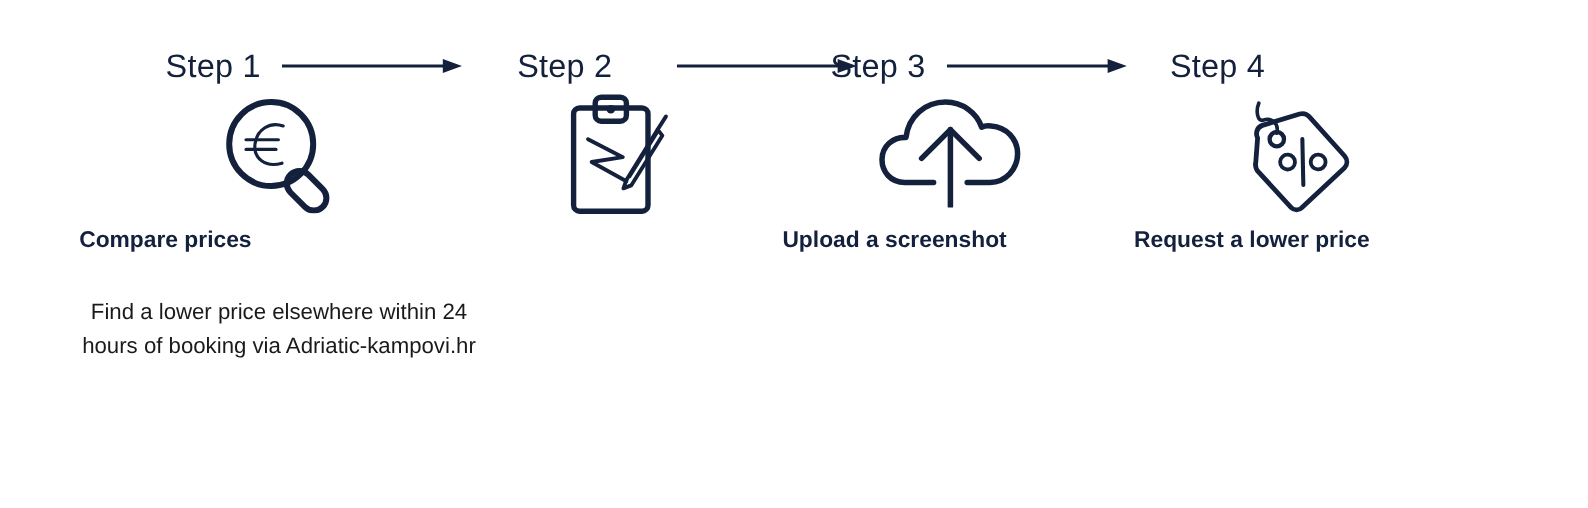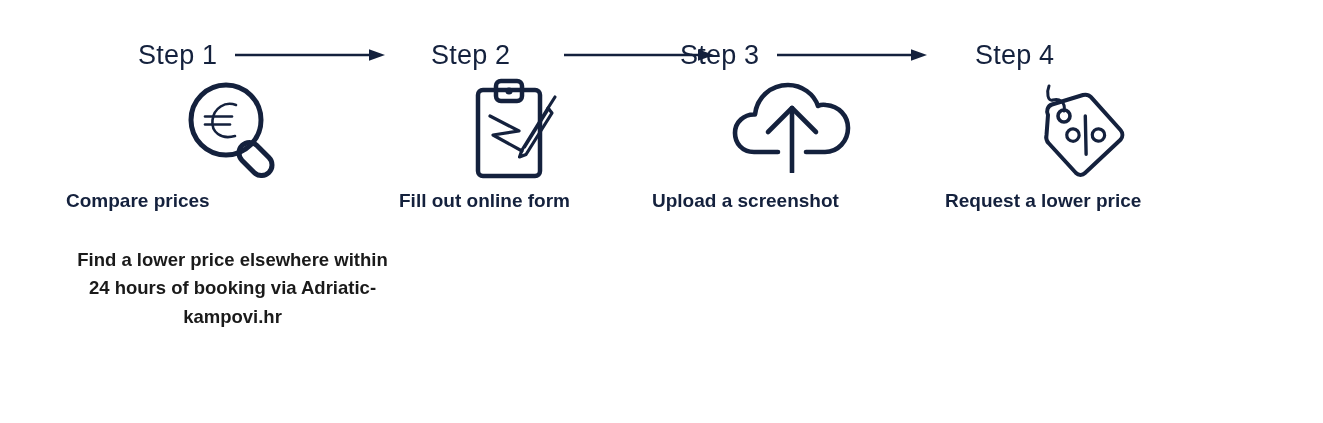--- a/index.html
+++ b/index.html
@@ -85,24 +85,24 @@
   }
 
   
   #col-1 { left: 66px;  width: 333px; }
   #col-2 { left: 399px; width: 225px; }
   #col-3 { left: 652px; width: 279px; }
   #col-4 { left: 945px; width: 256px; }
 
   #col-1 .step-head { left: 72px; }
   #col-2 .step-head { left: 32px; gap: 36px; }
-  #col-3 .step-head { left: 28px; }
+  #col-3 .step-head { left: 40px; }
   #col-4 .step-head { left: 30px; }
 
-  #col-1 .step-desc { top: 246px; font-weight: bold; }
+  #col-1 .step-desc { top: 246px; }
   #col-2 .step-desc { top: 256px; }
   #col-3 .step-desc { top: 238px; }
   #col-4 .step-desc { top: 261px; }
 
   #col-1 .icon-wrap { padding-left: 2px; }
   #col-4 .icon-wrap { padding-left: 4px; }
 </style>
 </head>
 <body>
 
@@ -153,21 +153,20 @@
         <circle cx="47" cy="13" r="3.6" fill="#14213d"></circle>
 
         <path d="M28 38 L57 53 L31 57 L60 73" fill="none" stroke="#14213d" stroke-width="3.2" stroke-linecap="round" stroke-linejoin="round"></path>
 
         <path d="M86 30 L60 72 L57.5 79 L64 76.5 L90 35 Z" fill="none" stroke="#14213d" stroke-width="3.2" stroke-linejoin="round"></path>
         <line x1="62.5" y1="70" x2="87.5" y2="30" stroke="#14213d" stroke-width="2.2"></line>
         <line x1="86" y1="30" x2="93" y2="19" stroke="#14213d" stroke-width="3.2" stroke-linecap="round"></line>
       </svg>
     </div>
 
-    <div class="step-title">Fill out online form</div>
   </div>
 
   <div class="step-col" id="col-3">
 
     <div class="step-head">
       <span class="step-label">Step 3</span>
       <svg class="arrow" width="150" height="16" viewBox="0 0 150 16">
         <line x1="0" y1="8" x2="138" y2="8" stroke="#14213d" stroke-width="2.6"></line>
         <polygon points="134,2.2 150,8 134,13.8" fill="#14213d"></polygon>
       </svg>

